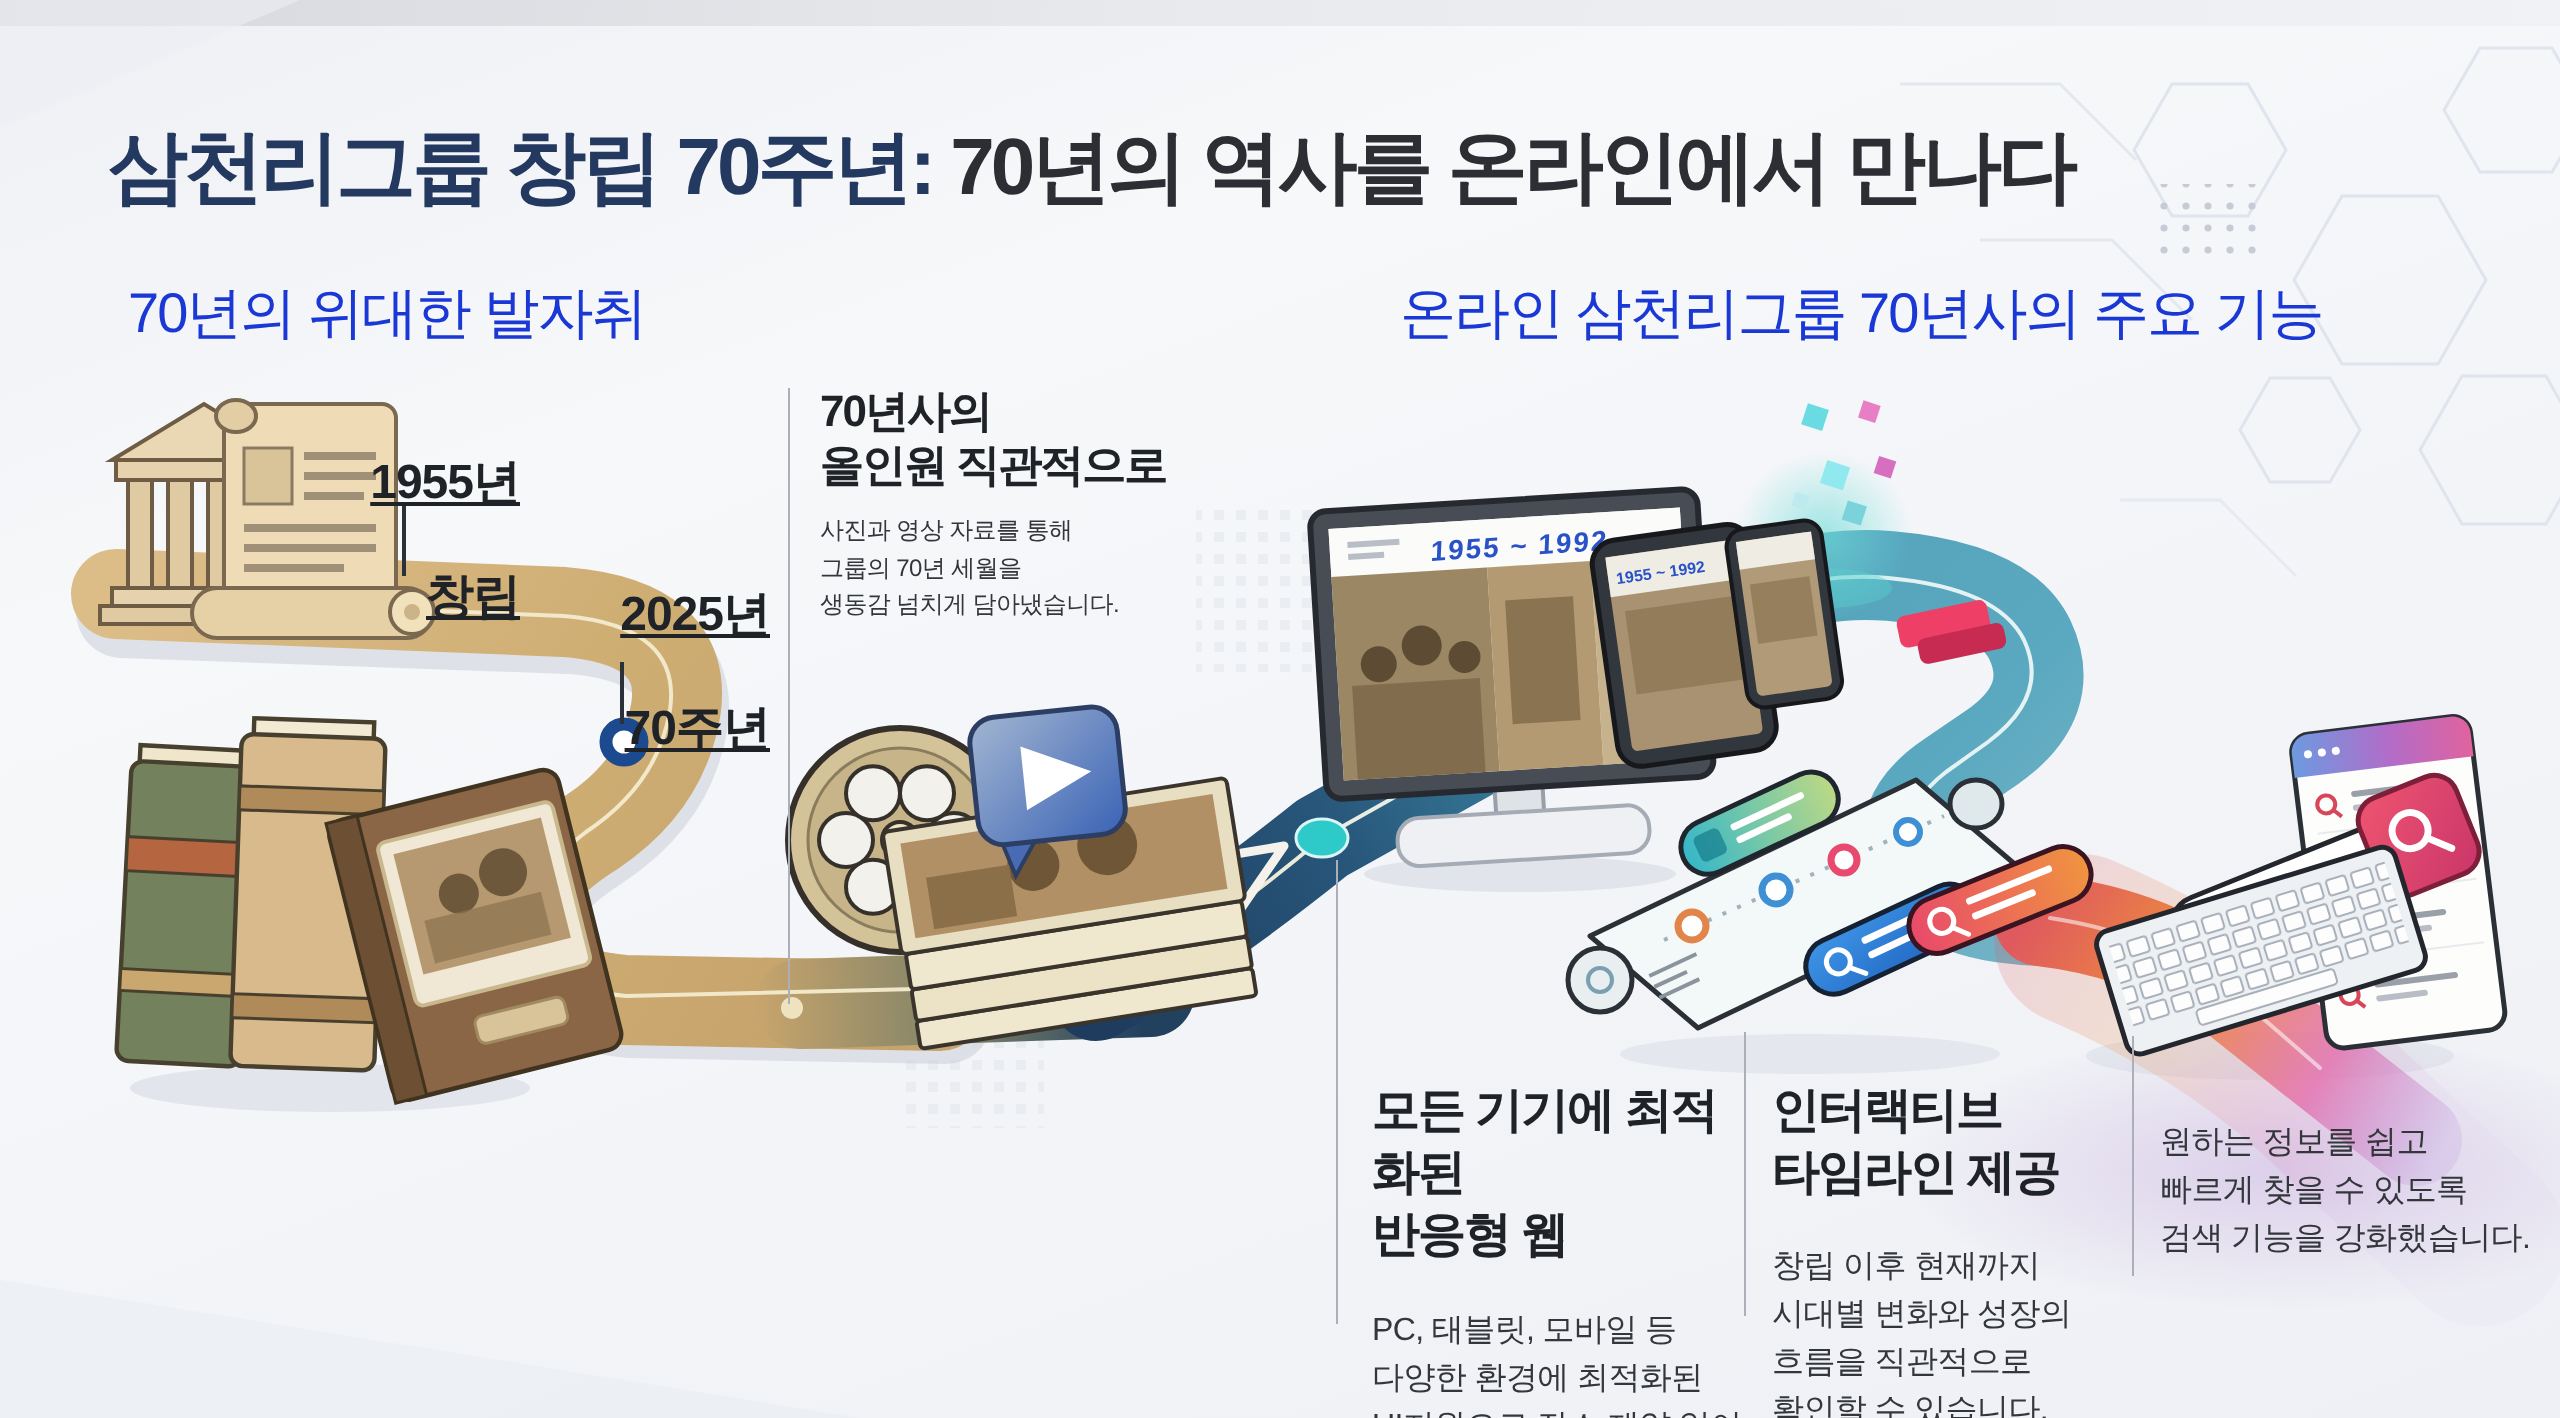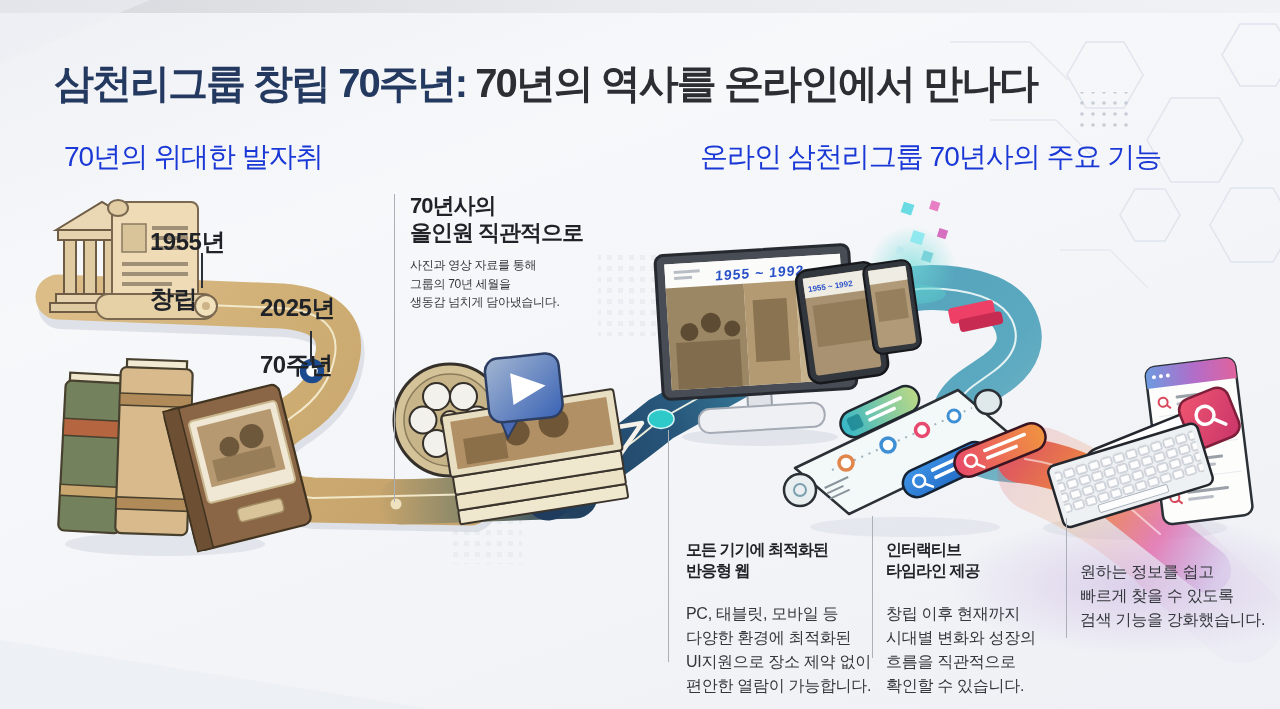--- a/index.html
+++ b/index.html
@@ -9,29 +9,29 @@
   .top-shade{position:absolute;top:0;left:0;right:0;height:13px;
          background:linear-gradient(90deg,#d3d5da,#e7e8ec 45%,#f0f1f4);opacity:.9;}
   svg.layer{position:absolute;left:0;top:0;z-index:1;}
   .txt{position:absolute;z-index:2;white-space:pre-line;}
   .main-title{left:54px;top:56px;font-size:40px;font-weight:800;letter-spacing:-2px;white-space:nowrap;}
   .main-title .hl{color:#24395f;}
   .main-title .rest{color:#2c2e33;}
   .sec-hdr{font-size:28px;font-weight:400;letter-spacing:-1px;color:#1a38d6;white-space:nowrap;}
   .sec-hdr.left{left:64px;top:138px;}
   .sec-hdr.right{left:676px;top:138px;margin-left:24px;}
-  .milestone{font-size:24px;font-weight:800;color:#1f2227;text-align:left;line-height:1.18;letter-spacing:-0.5px;}
+  .milestone{font-size:24px;font-weight:800;color:#1f2227;text-align:right;line-height:1.18;letter-spacing:-0.5px;text-decoration:underline;}
   .m1{left:150px;top:200px;width:110px;}
   .m2{left:260px;top:266px;width:125px;}
   .blk-heading{font-size:22px;font-weight:800;color:#1f2227;line-height:1.22;letter-spacing:-1px;}
   .blk-body{font-size:12px;color:#33363b;line-height:1.55;letter-spacing:-0.3px;}
   .archive-h{left:410px;top:193px;}
   .archive-b{left:410px;top:256px;}
   .feature{position:absolute;z-index:2;}
-  .feature .blk-heading{font-size:16px;line-height:1.3;}
+  .feature .blk-heading{font-size:24px;line-height:1.3;}
   .feature .blk-body{margin-top:20px;font-size:16px;line-height:1.5;white-space:pre-line;}
   .f1{left:686px;top:540px;width:195px;}
   .f2{left:886px;top:540px;width:180px;}
   .f3{left:1080px;top:540px;width:190px;}
   .vline{position:absolute;width:1px;background:#abafb7;z-index:2;}
   .vdark{position:absolute;width:2px;background:#2c3038;z-index:3;}
   svg text{font-family:"Liberation Sans","DejaVu Sans",sans-serif;}
 </style>
 </head>
 <body>

